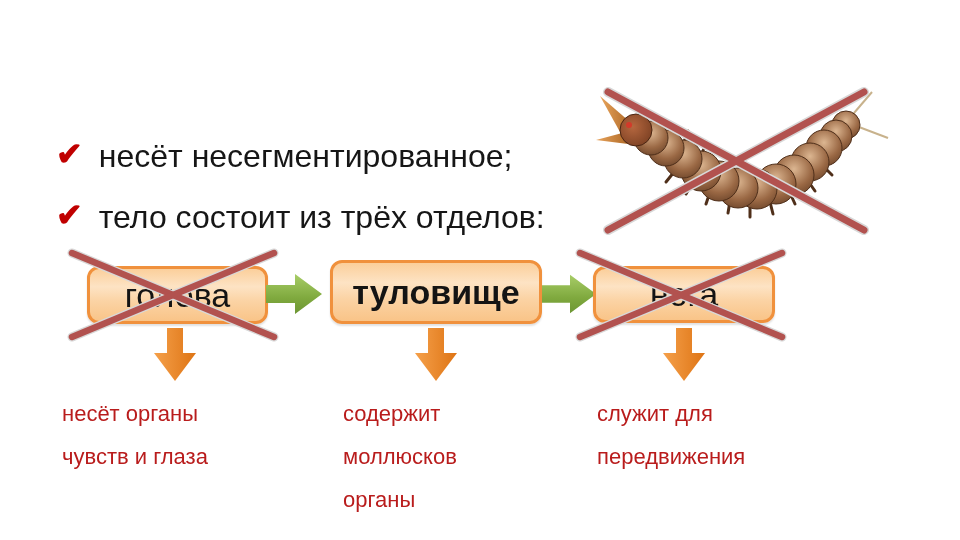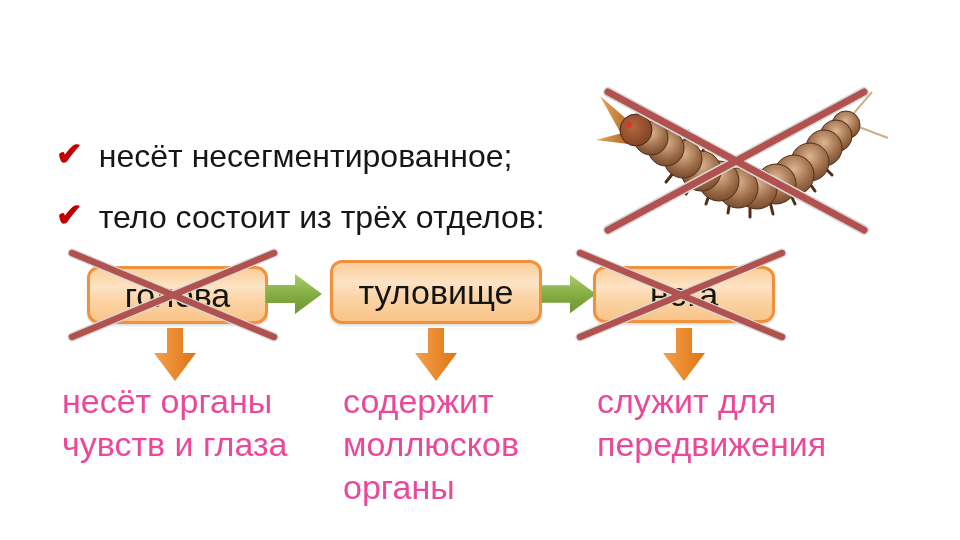--- a/index.html
+++ b/index.html
@@ -29,37 +29,37 @@
   .larva{ position:absolute; left:596px; top:80px; width:300px; height:162px; }
   
   .flow-box{
     position:absolute; display:flex; align-items:center; justify-content:center;
     border:3px solid #F0913D; border-radius:12px;
     background:linear-gradient(180deg,#FBCF9B 0%,#FDE3C4 34%,#FBD3A4 62%,#F9C488 100%);
     box-shadow:0 2px 2px rgba(0,0,0,0.12);
     font-size:34px; color:#141414;
   }
   .box-1{ left:87px;  top:266px; width:175px; height:52px; }
-  .box-2{ left:330px; top:260px; width:206px; height:58px; }
+  .box-2{ left:330px; top:260px; width:206px; height:58px;font-weight:bold; }
   .box-3{ left:593px; top:266px; width:176px; height:51px; }
   .flow-arrow{ position:absolute; }
   .ga-1{ left:266px; top:272px; }
   .ga-2{ left:542px; top:272px; }
   .down-arrow{ position:absolute; }
   .da-1{ left:152px; top:328px; }
   .da-2{ left:413px; top:328px; }
   .da-3{ left:661px; top:328px; }
   
   .box-x{ position:absolute; pointer-events:none; }
   .x-1{ left:62px;  top:243px; }
   .x-3{ left:570px; top:243px; }
   
   .desc{
-    position:absolute; top:380px; font-size:34px; line-height:43px;
-    color:#ec4899; white-space:pre-line;
+    position:absolute; top:392px; font-size:22px; line-height:43px;
+    color:#b91c1c; white-space:pre-line;
   }
   .desc-1{ left:62px; }
   .desc-2{ left:343px; }
   .desc-3{ left:597px; }
 </style>
 </head>
 <body>
 
 <div class="slide">
 

